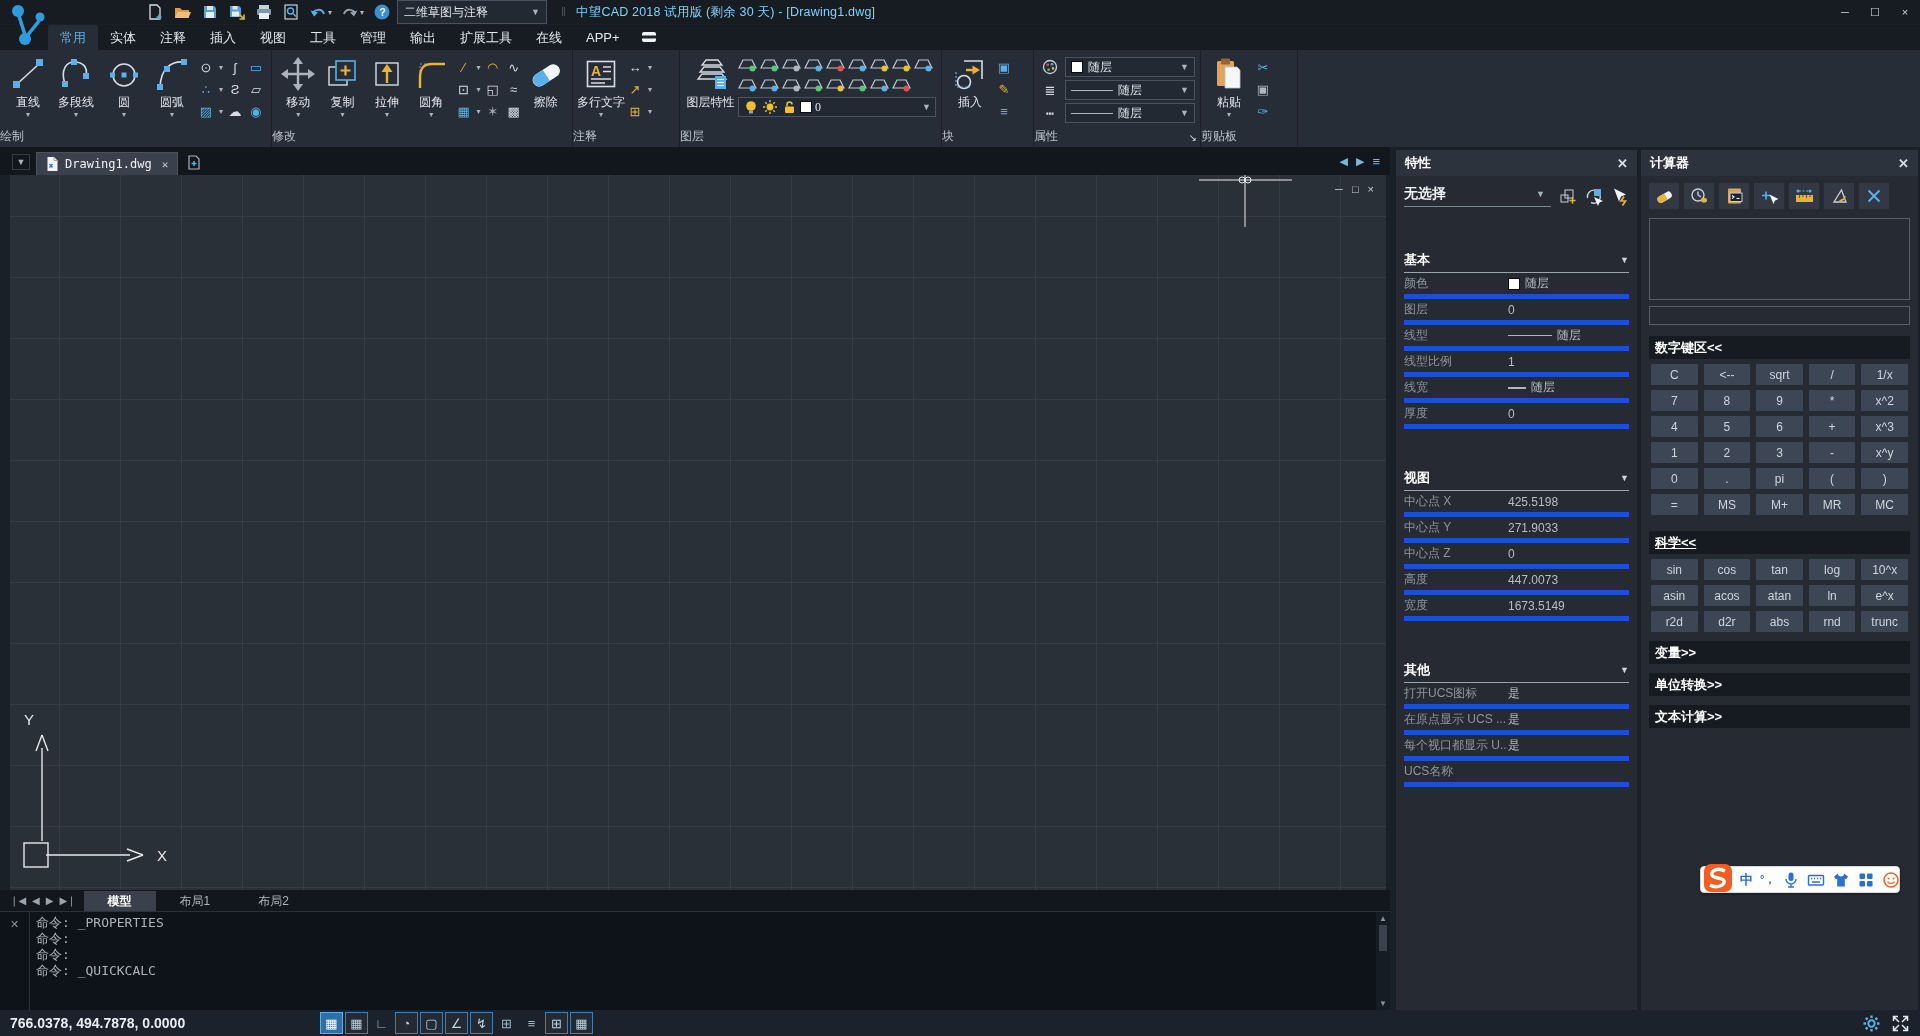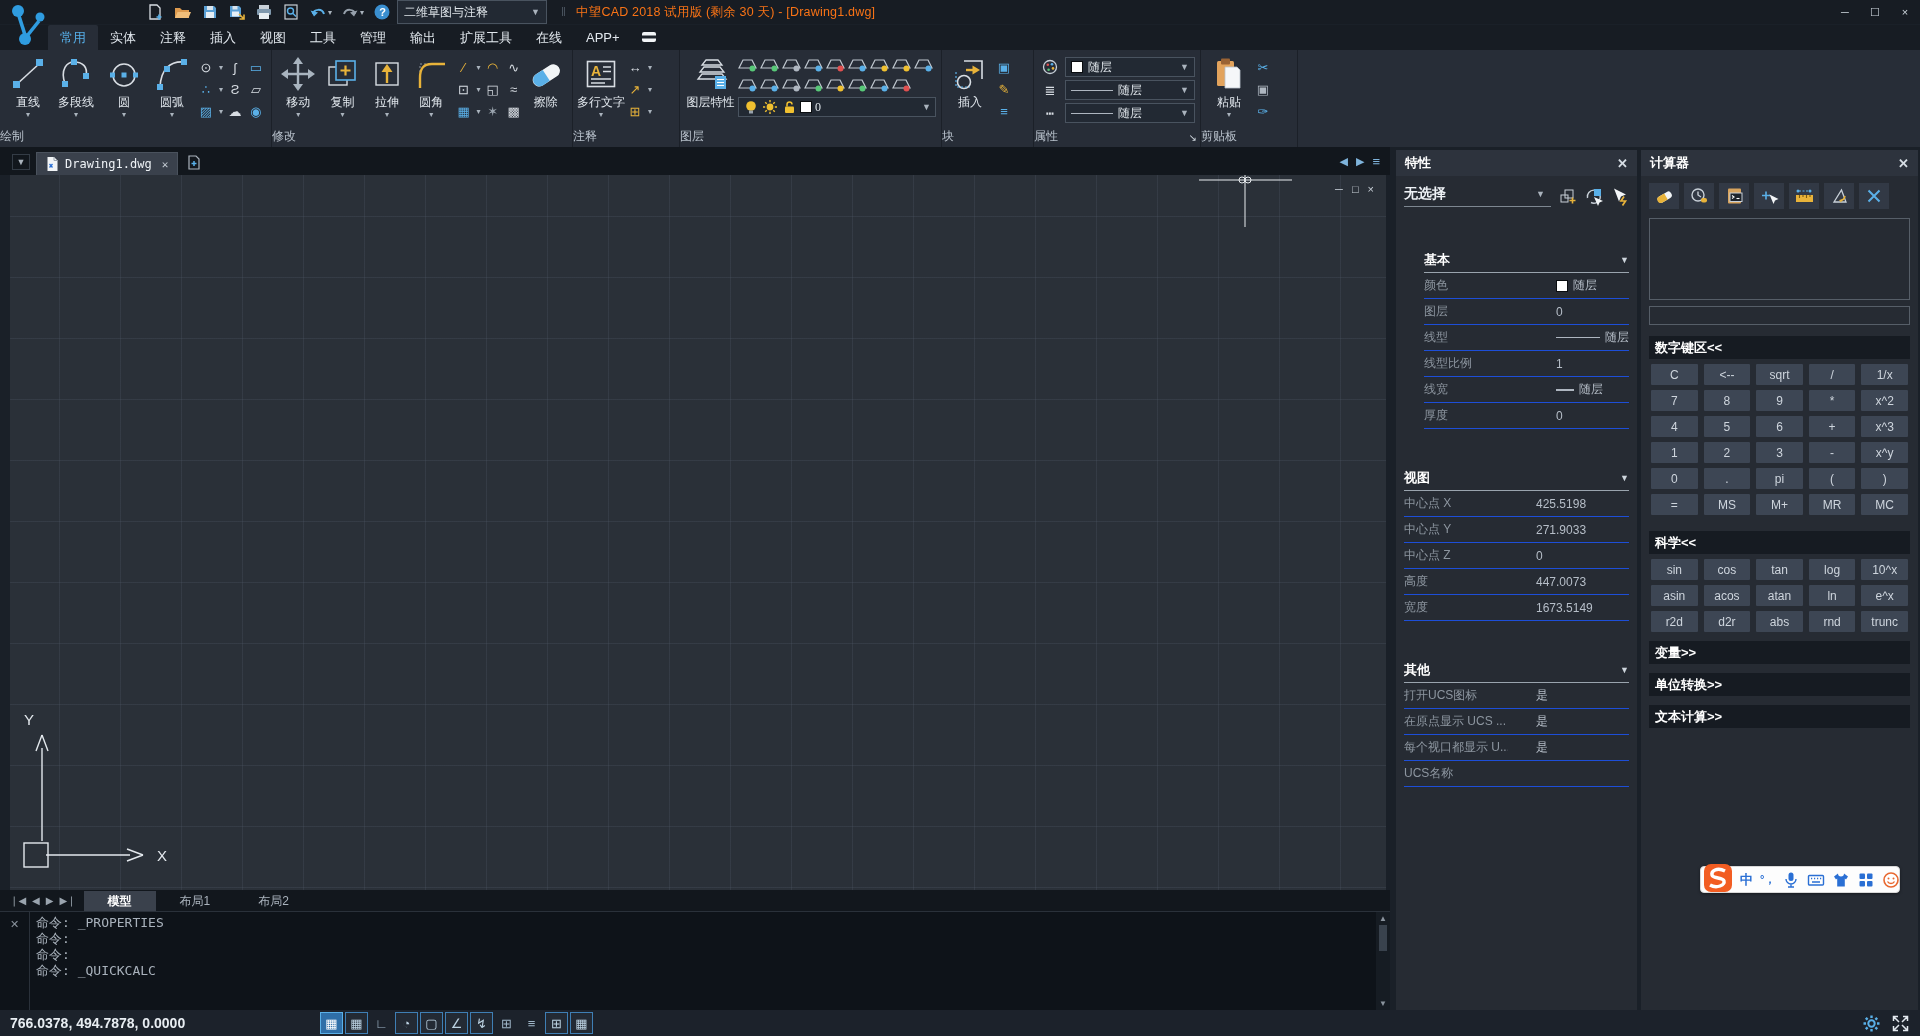--- a/index.html
+++ b/index.html
@@ -9,21 +9,21 @@
 
   
   #titlebar { position:absolute; left:0; top:0; width:1920px; height:24px; background:#171c23; display:flex; align-items:center; z-index:5; }
   #logo { position:absolute; left:6px; top:2px; width:46px; height:46px; z-index:8; }
   #qat { display:flex; align-items:center; gap:9px; margin-left:146px; }
   .qat-btn { display:flex; align-items:center; height:20px; }
   .dd-mini { font-size:8px; color:#aab3bd; margin-left:1px; }
   #workspace { width:150px; height:24px; border:1px solid #49535f; background:#222933; display:flex; align-items:center; padding:0 6px; margin-left:6px; font-size:12px; color:#dfe5ea; }
   #workspace .dd { margin-left:auto; font-size:9px; color:#aab3bd; }
   #title-sep { color:#4a545f; margin:0 10px 0 14px; }
-  #app-title { font-size:12.5px; color:#f97316; letter-spacing:.2px; }
+  #app-title { font-size:12.5px; color:#7dd3fc; letter-spacing:.2px; }
   #win-controls { margin-left:auto; display:flex; }
   .win-btn { width:30px; height:24px; display:flex; align-items:center; justify-content:center; color:#cdd5dc; font-size:11px; }
 
   
   #tabrow { position:absolute; left:0; top:25px; width:1920px; height:26px; background:#171c23; display:flex; align-items:flex-end; padding-left:48px; }
   .rtab { padding:0 12px; height:26px; line-height:26px; font-size:13px; color:#e2e8ee; }
   .rtab.active { color:#56aee8; background:#272d37; border-radius:2px 2px 0 0; }
   #ribbon-display { margin-left:8px; margin-bottom:5px; }
 
   
@@ -100,24 +100,24 @@
   #calc-panel { left:1641px; width:277px; }
   .sp-header { height:26px; background:#2d333d; display:flex; align-items:center; padding:0 9px; font-weight:bold; font-size:13px; color:#fff; }
   .sp-close { margin-left:auto; color:#d6dde4; font-size:13px; }
   .sp-body { padding:7px 8px; }
 
   #selector-row { display:flex; align-items:center; height:26px; }
   #sel-dd { flex:1; display:flex; align-items:center; font-size:14px; font-weight:bold; color:#eef2f6; border-bottom:1px solid #7d8791; padding-bottom:3px; }
   #sel-dd .dd { margin-left:auto; font-size:9px; color:#aab3bd; margin-right:6px; }
   #sel-icons { display:flex; gap:7px; margin-left:8px; }
   .psec { margin-top:40px; }
-  .psec:first-of-type { margin-top:42px;margin-left:20px; }
+  .psec:first-of-type { margin-top:42px; }
   .psec-h { display:flex; align-items:center; font-weight:bold; font-size:13px; color:#fff; border-bottom:1px solid #9aa4ae; padding-bottom:3px; }
   .psec-h .dd { margin-left:auto; font-size:9px; color:#cdd5dc; }
-  .pprow { display:flex; align-items:center; height:26px; border-bottom:1px solid #1d4ed8; font-size:12px;gap:28px; }
+  .pprow { display:flex; align-items:center; height:26px; border-bottom:5px solid #1d4ed8; font-size:12px; }
   .pprow .lbl { width:104px; color:#8d96a0; white-space:nowrap; overflow:hidden; }
   .pprow .val { color:#b6bec8; display:flex; align-items:center; gap:5px; }
 
   .calc-toolbar { display:flex; gap:5px; }
   .ctb { width:30px; height:26px; background:#323945; display:flex; align-items:center; justify-content:center; }
   #calc-history-box { height:82px; border:1px solid #565e68; margin-top:9px; }
   #calc-input-box { height:19px; border:1px solid #565e68; margin-top:6px; }
   .calc-sec { background:#161b22; margin-top:11px; padding:3px 6px 2px; font-weight:bold; font-size:13px; color:#fff; }
   .keypad { display:grid; grid-template-columns:repeat(5,1fr); gap:5px 6px; padding:5px 2px 0; }
   .key { height:21px; background:#3d4654; color:#ced5dd; font-size:12px; display:flex; align-items:center; justify-content:center; border-radius:1px; }
@@ -1053,21 +1053,21 @@
         <div class="key">.</div>
         <div class="key">pi</div>
         <div class="key">(</div>
         <div class="key">)</div>
         <div class="key">=</div>
         <div class="key">MS</div>
         <div class="key">M+</div>
         <div class="key">MR</div>
         <div class="key">MC</div>
       </div>
-    <div class="calc-sec" style="margin-top:16px;">科学&lt;&lt;</div>
+    <div class="calc-sec" style="margin-top:16px;text-decoration:underline;">科学&lt;&lt;</div>
     <div class="keypad" id="scipad">
         <div class="key">sin</div>
         <div class="key">cos</div>
         <div class="key">tan</div>
         <div class="key">log</div>
         <div class="key">10^x</div>
         <div class="key">asin</div>
         <div class="key">acos</div>
         <div class="key">atan</div>
         <div class="key">ln</div>

